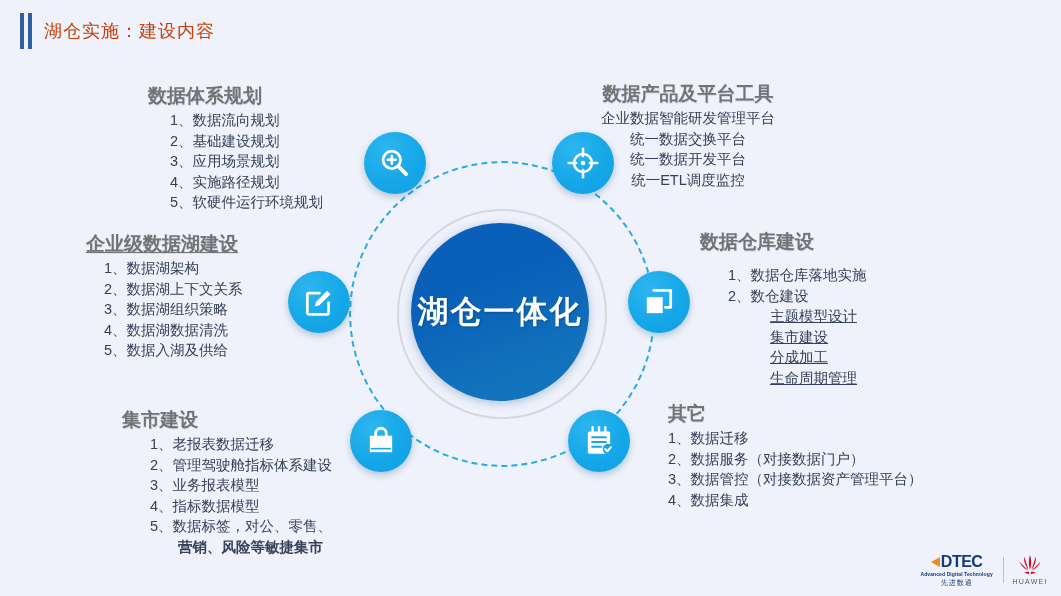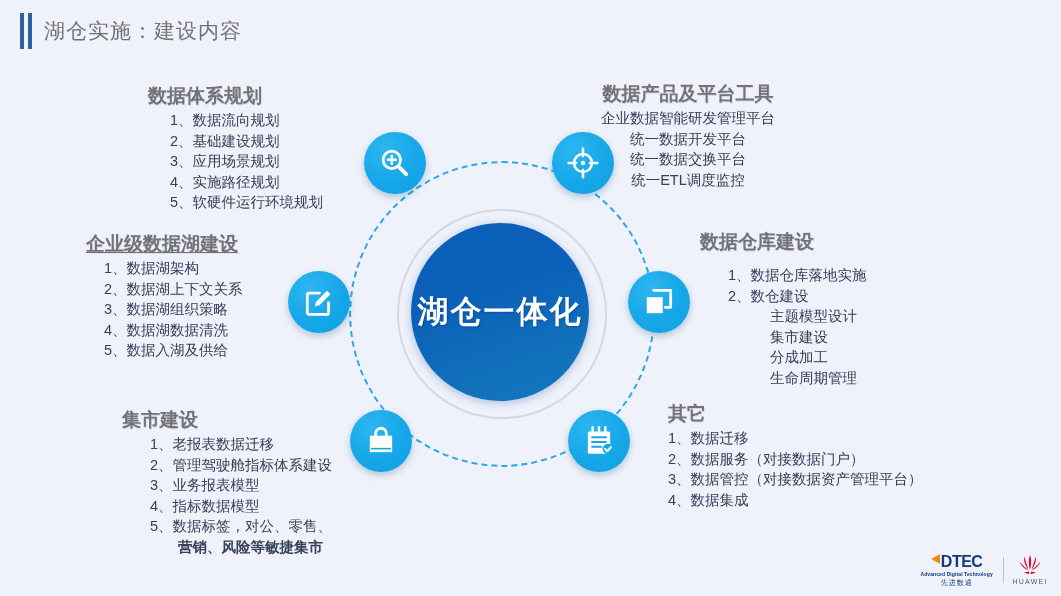--- a/index.html
+++ b/index.html
@@ -8,35 +8,35 @@
     background:#eff2fa;
     font-family:"Liberation Sans","DejaVu Sans",sans-serif;
     position:relative;overflow:hidden;
     -webkit-font-smoothing:antialiased;
   }
 
   
   .header{position:absolute;left:0;top:0;width:1061px;height:64px;}
   .title-bar{position:absolute;left:20px;top:13px;width:4px;height:36px;background:#2e5fa3;}
   .title-bar2{position:absolute;left:28px;top:13px;width:4px;height:36px;background:#2e5fa3;}
-  .page-title{position:absolute;left:44px;top:13px;font-size:21px;color:#737373;
+  .page-title{position:absolute;left:44px;top:13px;font-size:18px;color:#c2410c;
               letter-spacing:1px;line-height:36px;white-space:nowrap;}
 
   
   .block{position:absolute;}
   .blk-title{
     font-weight:bold;color:#737373;font-size:19px;line-height:24px;
     white-space:nowrap;text-shadow:0.5px 0.5px 0 rgba(120,130,200,.25);
   }
   .blk-title.underline{text-decoration:underline;text-underline-offset:2px;}
   .blk-list{margin:2px 0 0 0;padding:0;list-style:none;}
   .blk-list li{
     font-size:14.5px;color:#36405a;line-height:20.5px;white-space:nowrap;
   }
-  .sub{padding-left:42px;}
+  .sub{padding-left:42px;text-decoration:underline;}
   .wrapline{padding-left:28px;font-weight:bold;}
   .plain li{white-space:nowrap;}
 
   
   #b-tl{left:148px;top:84px;}
   #b-tl .blk-list{margin-left:22px;}
   #b-tr{left:601px;top:82px;text-align:center;}
   #b-tr .blk-list li{text-align:center;}
   #b-ml{left:86px;top:232px;}
   #b-ml .blk-list{margin-left:18px;}
@@ -79,21 +79,21 @@
   .node.n2{left:252px;top:4px;}
   .node.n3{left:-12px;top:143px;}
   .node.n4{left:328px;top:143px;}
   .node.n5{left:50px;top:282px;}
   .node.n6{left:268px;top:282px;}
 
   
   .footer{position:absolute;left:918px;top:550px;width:130px;height:40px;
           display:flex;align-items:center;}
   .dtec{position:relative;width:82px;text-align:center;}
-  .dtec-main{display:flex;align-items:flex-start;justify-content:center;gap:1px;}
+  .dtec-main{display:flex;align-items:center;justify-content:center;gap:1px;}
   .dtec-tri{width:0;height:0;border-top:5px solid transparent;border-bottom:5px solid transparent;
             border-right:9px solid #f08a1d;}
   .dtec-word{font-weight:bold;font-size:16px;color:#103a7a;letter-spacing:-0.5px;line-height:16px;}
   .dtec-sub{font-size:5px;color:#103a7a;letter-spacing:0.1px;line-height:7px;margin-top:1px;font-weight:bold;}
   .dtec-cn{font-size:7px;color:#103a7a;letter-spacing:1px;line-height:9px;}
   .divider{width:1px;height:26px;background:#b9c0cf;margin:0 8px;}
   .hw{text-align:center;width:38px;}
   .hw-flower{display:block;margin:0 auto;}
   .hw-word{font-size:7px;color:#5a5a5a;letter-spacing:1.2px;line-height:10px;margin-top:1px;}
 </style>
@@ -114,22 +114,22 @@
     <li>3、应用场景规划</li>
     <li>4、实施路径规划</li>
     <li>5、软硬件运行环境规划</li>
   </ul>
 </div>
 
 <div class="block" id="b-tr">
   <div class="blk-title">数据产品及平台工具</div>
   <ul class="blk-list plain">
     <li>企业数据智能研发管理平台</li>
+    <li>统一数据交换平台</li>
     <li>统一数据开发平台</li>
-    <li>统一数据交换平台</li>
     <li>统一ETL调度监控</li>
   </ul>
 </div>
 
 <div class="block" id="b-ml">
   <div class="blk-title underline">企业级数据湖建设</div>
   <ul class="blk-list">
     <li>1、数据湖架构</li>
     <li>2、数据湖上下文关系</li>
     <li>3、数据湖组织策略</li>

